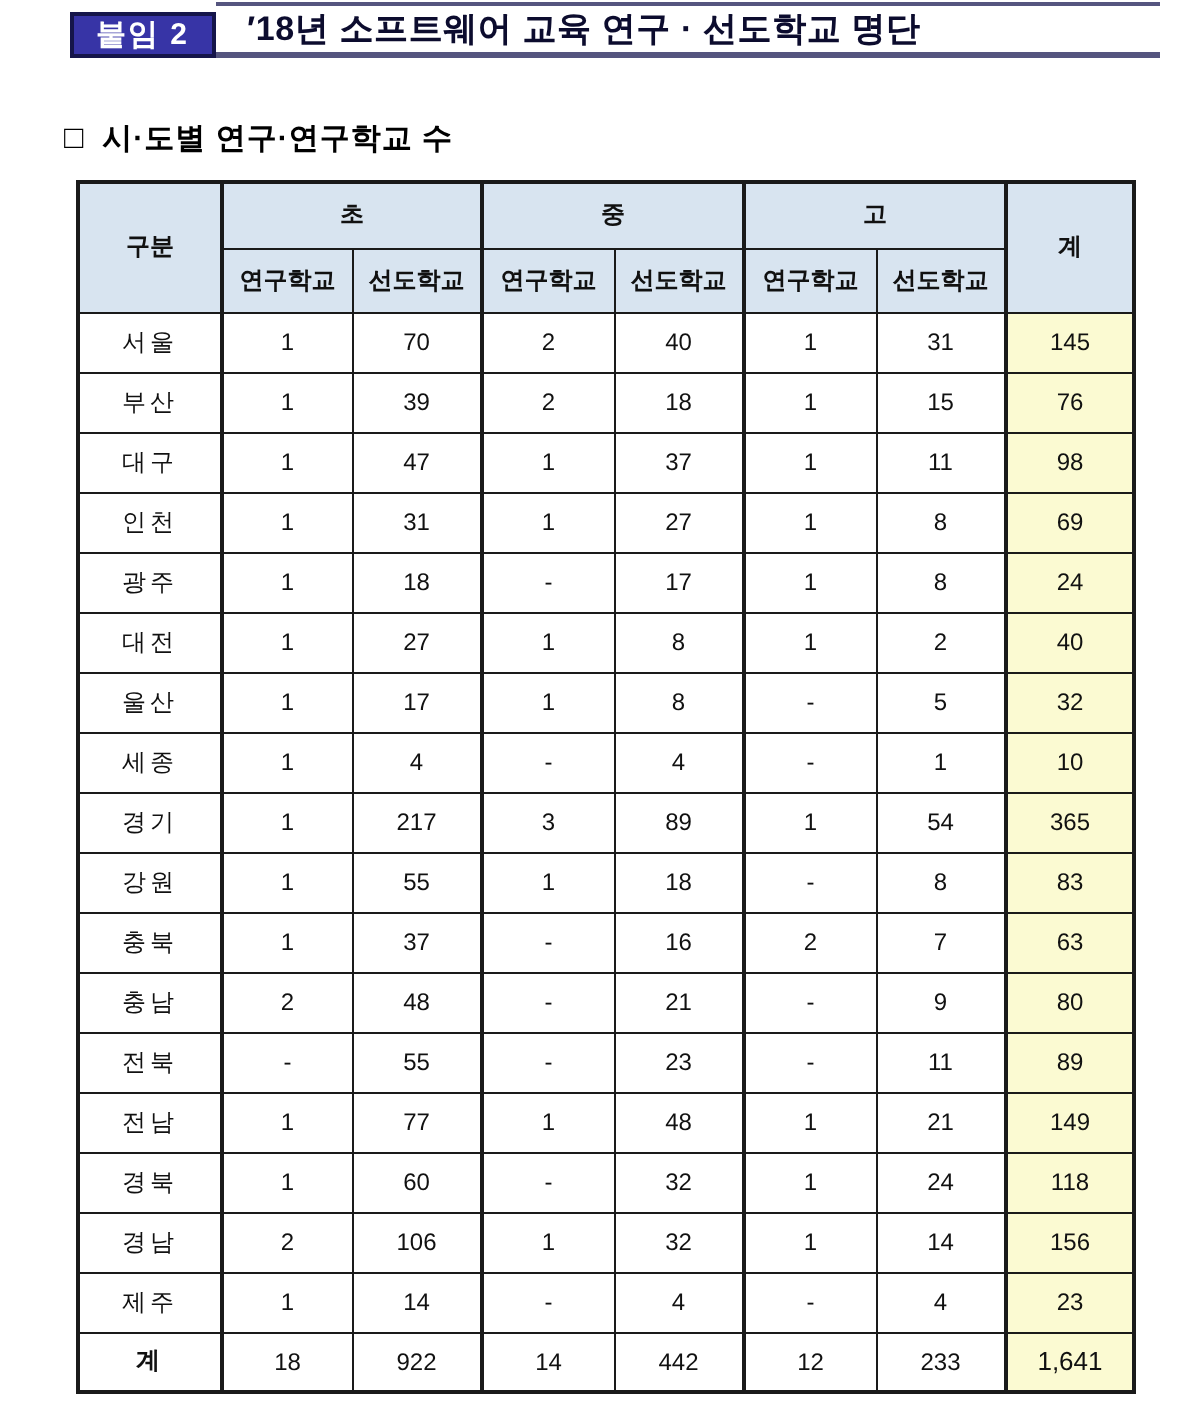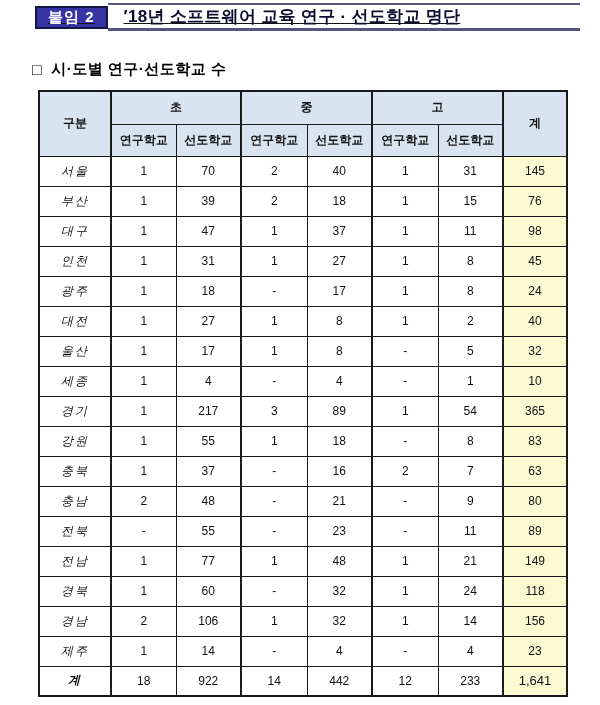--- a/index.html
+++ b/index.html
@@ -15,24 +15,23 @@
   html,body{margin:0;padding:0;}
   body{
     width:600px;height:705px;
     background:#ffffff;
     font-family:"Liberation Sans","DejaVu Sans",sans-serif;
     color:#111;
     overflow:hidden;
   }
   .title-bar{
     display:flex;
-    align-items:center;
+    align-items:flex-end;
     margin:5px 20px 0 35px;
     height:24px;
-    text-decoration:underline;
   }
   .badge{
     background:var(--badge-bg);
     border:2px solid var(--badge-border);
     color:#fff;
     font-size:15px;
     font-weight:bold;
     display:flex;align-items:center;justify-content:center;
     padding:0 11px;
     white-space:nowrap;
@@ -91,37 +90,37 @@
   
   .stats tr > *:nth-child(even){border-left:2px solid var(--line);}
   .stats thead tr:first-child th.grp{border-left:2px solid var(--line);}
   .stats thead tr.sub th.grp{border-left:2px solid var(--line);}
   .stats thead tr.sub th{border-left-width:1px;}
   .stats thead tr.sub th.grp{border-left-width:2px;}
   .stats td.total-col{background:var(--total-bg);}
   .stats tr.total-row td{font-weight:normal;}
   .stats tr.total-row td.region{font-weight:bold;}
   .stats tr.total-row td.total-col{font-weight:normal;font-size:13px;}
-  .stats td.region{letter-spacing:2px;font-style:italic;}
+  .stats td.region{letter-spacing:2px;}
 </style>
 </head>
 <body>
 
 <div>
 
   <header class="title-bar">
     <div class="badge">붙임 2</div>
     <div class="title-box">
       <h1 class="doc-title">′18년 소프트웨어 교육 연구 · 선도학교 명단</h1>
     </div>
   </header>
 
   <div class="section-heading">
     <span class="square-marker">□</span>
-    <span>시·도별 연구·선도학교 수</span>
+    <span>시·도별 연구·연구학교 수</span>
   </div>
 
   <table class="stats">
     <colgroup>
       <col style="width:72px">
       <col style="width:65px">
         <col style="width:65px">
       <col style="width:66px">
         <col style="width:65px">
       <col style="width:66px">
@@ -177,21 +176,21 @@
           <td class="total-col">98</td>
         </tr>
         <tr>
           <td class="region">인천</td>
           <td>1</td>
           <td>31</td>
           <td>1</td>
           <td>27</td>
           <td>1</td>
           <td>8</td>
-          <td class="total-col">45</td>
+          <td class="total-col">69</td>
         </tr>
         <tr>
           <td class="region">광주</td>
           <td>1</td>
           <td>18</td>
           <td>-</td>
           <td>17</td>
           <td>1</td>
           <td>8</td>
           <td class="total-col">24</td>

